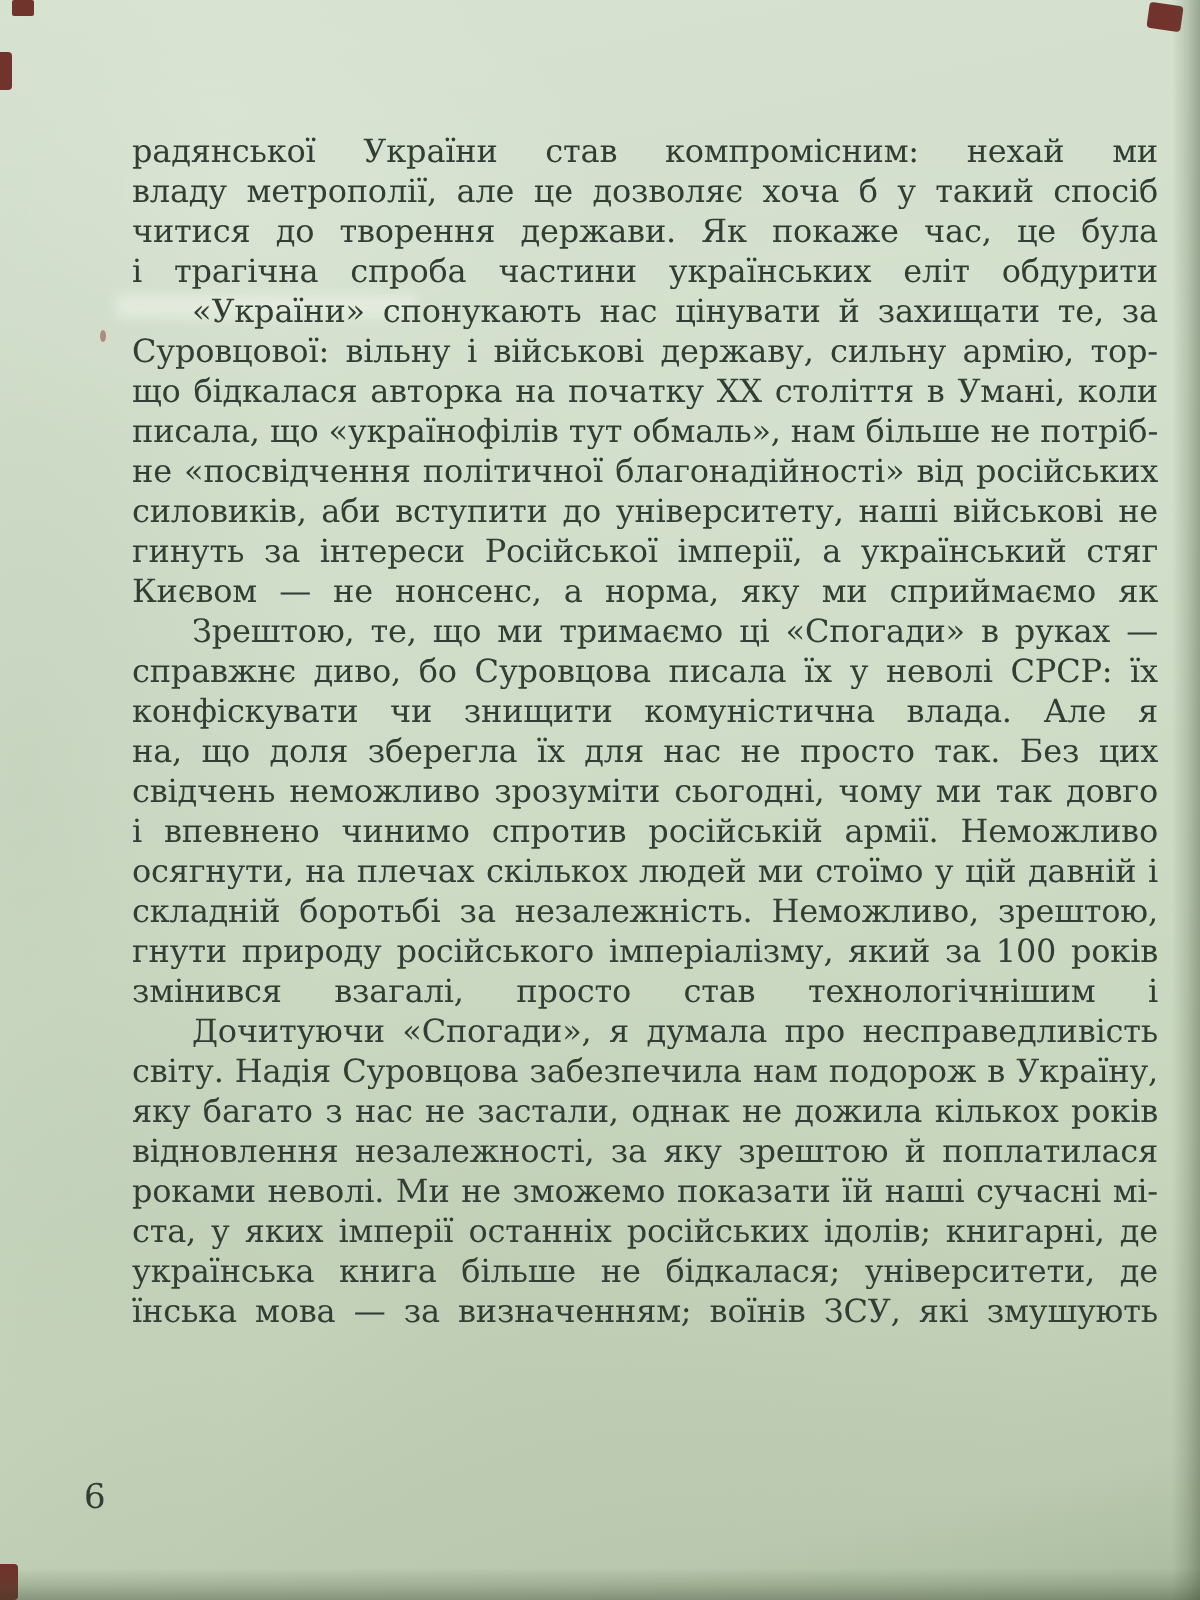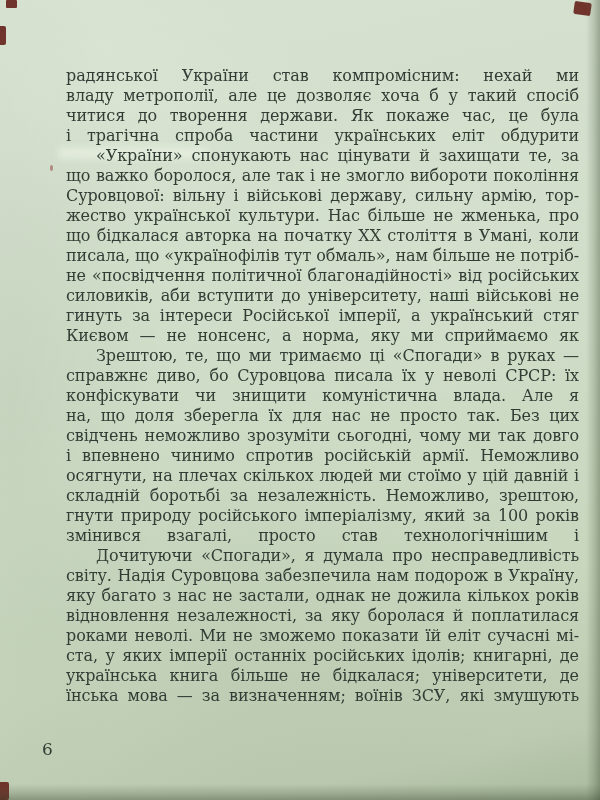--- a/index.html
+++ b/index.html
@@ -58,44 +58,42 @@
   <div class="mottle"></div>
   <div class="smudge"></div>
   <div class="speck"></div>
 
   <div class="textblock" id="textblock">
       <div class="line">радянської України став компромісним: нехай ми приймаємо</div>
       <div class="line">владу метрополії, але це дозволяє хоча б у такий спосіб долу-</div>
       <div class="line">читися до творення держави. Як покаже час, це була невдала</div>
       <div class="line">і трагічна спроба частини українських еліт обдурити історію.</div>
       <div class="line indent">«України» спонукають нас цінувати й захищати те, за</div>
-      <div class="line">що важко боролося, але так і не змогло вибороти покоління</div>
       <div class="line">Суровцової: вільну і військові державу, сильну армію, тор-</div>
-      <div class="line">жество української культури. Нас більше не жменька, про</div>
       <div class="line">що бідкалася авторка на початку XX століття в Умані, коли</div>
       <div class="line">писала, що «українофілів тут обмаль», нам більше не потріб-</div>
       <div class="line">не «посвідчення політичної благонадійності» від російських</div>
       <div class="line">силовиків, аби вступити до університету, наші військові не</div>
       <div class="line">гинуть за інтереси Російської імперії, а український стяг над</div>
       <div class="line">Києвом — не нонсенс, а норма, яку ми сприймаємо як належне.</div>
       <div class="line indent">Зрештою, те, що ми тримаємо ці «Спогади» в руках —</div>
       <div class="line">справжнє диво, бо Суровцова писала їх у неволі СРСР: їх могла</div>
       <div class="line">конфіскувати чи знищити комуністична влада. Але я впевне-</div>
       <div class="line">на, що доля зберегла їх для нас не просто так. Без цих цінних</div>
       <div class="line">свідчень неможливо зрозуміти сьогодні, чому ми так довго</div>
       <div class="line">і впевнено чинимо спротив російській армії. Неможливо</div>
       <div class="line">осягнути, на плечах скількох людей ми стоїмо у цій давній і</div>
       <div class="line">складній боротьбі за незалежність. Неможливо, зрештою, зба-</div>
       <div class="line">гнути природу російського імперіалізму, який за 100 років не</div>
       <div class="line">змінився взагалі, просто став технологічнішим і заразнішим.</div>
       <div class="line indent">Дочитуючи «Спогади», я думала про несправедливість</div>
       <div class="line">світу. Надія Суровцова забезпечила нам подорож в Україну,</div>
       <div class="line">яку багато з нас не застали, однак не дожила кількох років до</div>
-      <div class="line">відновлення незалежності, за яку боролася й поплатилася</div>
-      <div class="line">роками неволі. Ми не зможемо показати їй еліт сучасні мі-</div>
+      <div class="line">відновлення незалежності, за яку зрештою й поплатилася</div>
+      <div class="line">роками неволі. Ми не зможемо показати їй наші сучасні мі-</div>
       <div class="line">ста, у яких імперії останніх російських ідолів; книгарні, де</div>
       <div class="line">українська книга більше не бідкалася; університети, де укра-</div>
       <div class="line">їнська мова — за визначенням; воїнів ЗСУ, які змушують весь</div>
     </div>
 
   <div class="pagenum">6</div>
 
   <div class="mark mark-tl"></div>
   <div class="mark mark-tr"></div>
   <div class="mark mark-le"></div>

